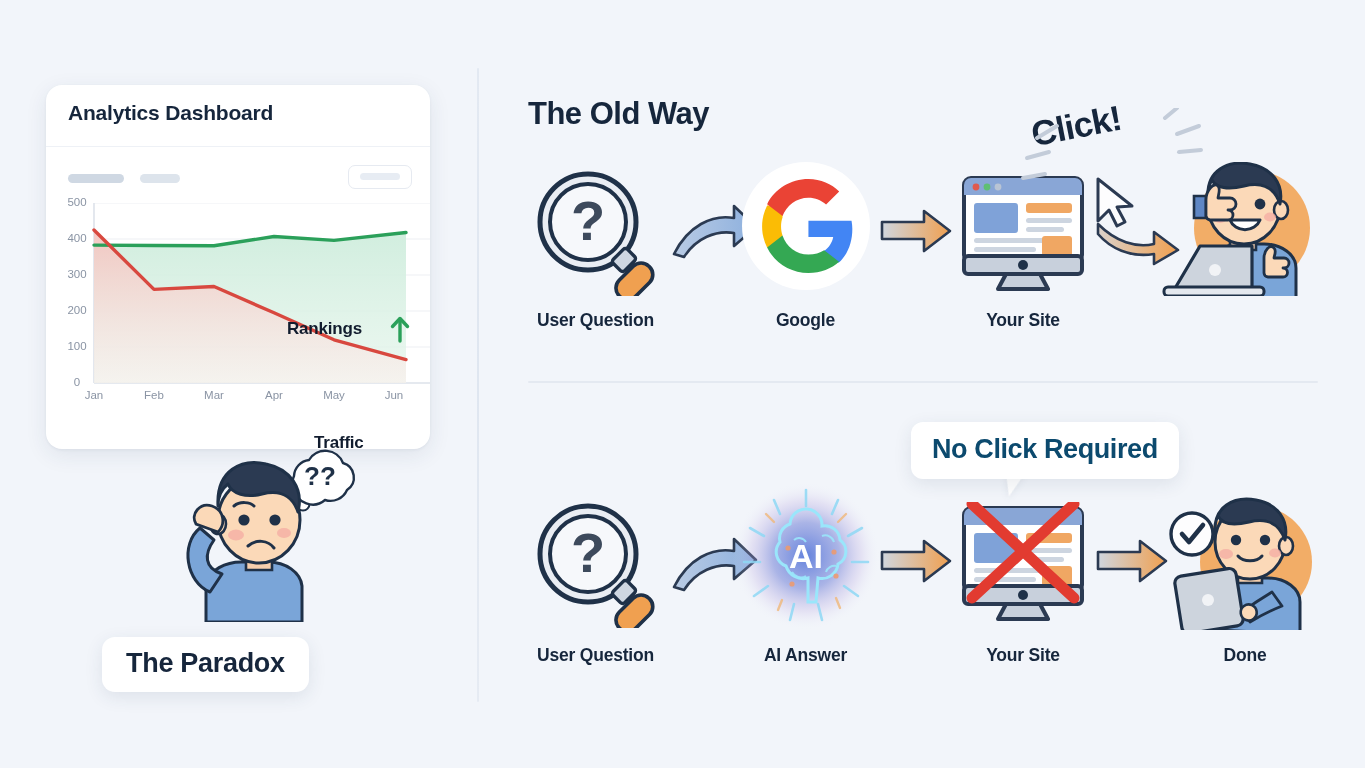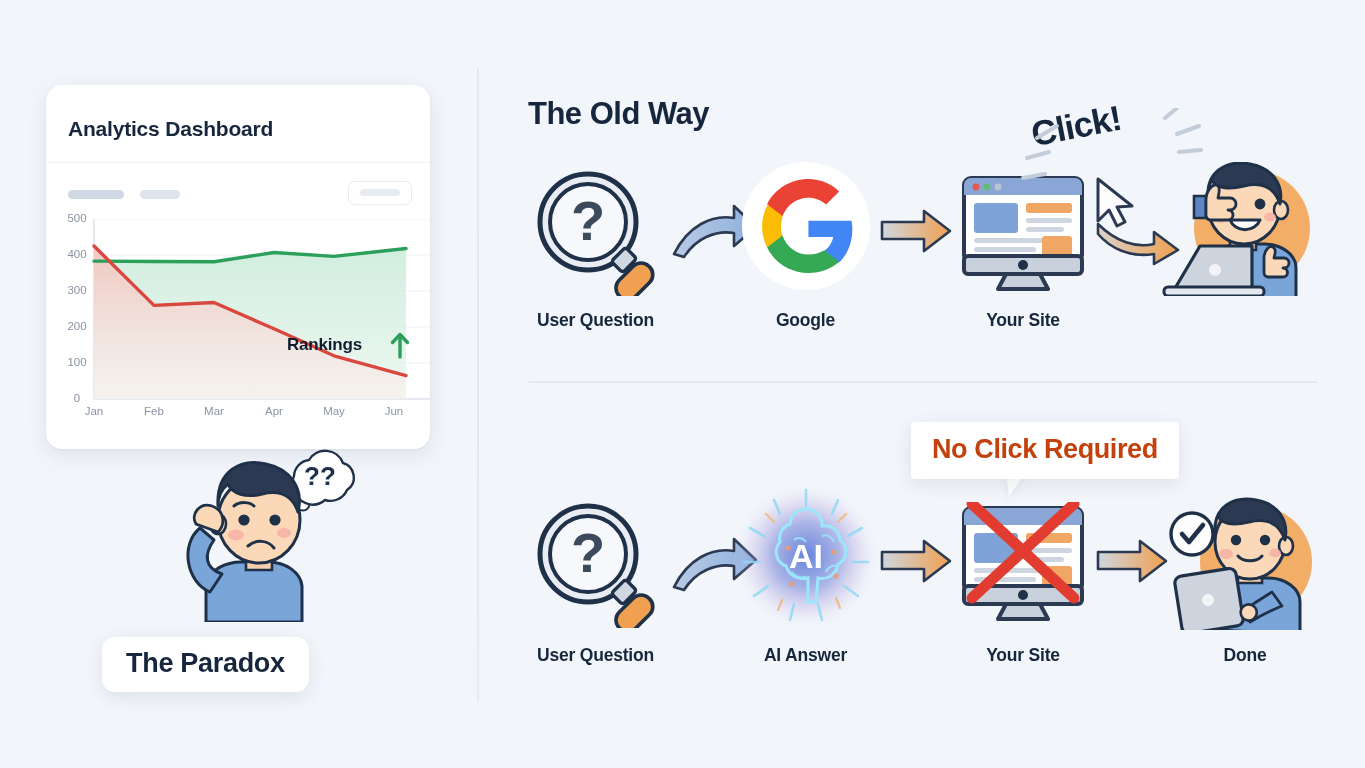--- a/index.html
+++ b/index.html
@@ -28,21 +28,20 @@
   .card{
     position:absolute;left:46px;top:85px;width:384px;height:364px;
     background:#ffffff;border-radius:16px;
     box-shadow:0 6px 22px rgba(35,55,90,.09), 0 1px 3px rgba(35,55,90,.06);
     overflow:hidden;
   }
   .card-header{
     height:62px;box-sizing:border-box;
     padding:16px 0 0 22px;
     border-bottom:1px solid #eef1f6;
-    margin-top:16px;
   }
   .card-title{
     font-size:21px;font-weight:bold;letter-spacing:-.2px;color:#16263c;
   }
   .card-body{position:relative;height:300px;}
   .skeleton-row{
     position:absolute;left:22px;top:22px;right:18px;height:22px;
   }
   .sk-pill{
     display:inline-block;height:9px;border-radius:6px;background:#cfd8e3;
@@ -101,23 +100,23 @@
     text-align:center;letter-spacing:-.2px;
   }
 
   .click-word{
     position:absolute;left:1031px;top:106px;
     font-size:35px;font-weight:bold;color:#16263c;
     transform:rotate(-11deg);letter-spacing:-.8px;
   }
   .bubble{
     position:absolute;left:911px;top:422px;
-    background:#fff;border-radius:4px;padding:12px 21px 14px;
+    background:#fff;border-radius:12px;padding:12px 21px 14px;
     box-shadow:0 5px 18px rgba(35,55,90,.10);
-    font-size:27px;font-weight:bold;color:#c2410c;letter-spacing:-.4px;
+    font-size:27px;font-weight:bold;color:#0c4a6e;letter-spacing:-.4px;
   }
   .bubble-tail{
     position:absolute;left:1000px;top:463px;width:0;height:0;
     border-left:13px solid transparent;border-right:13px solid transparent;
     border-top:34px solid #fff;
     transform:rotate(14deg);
     filter:drop-shadow(0 3px 3px rgba(35,55,90,.07));
   }
   .icon-abs{position:absolute;}
 </style>

